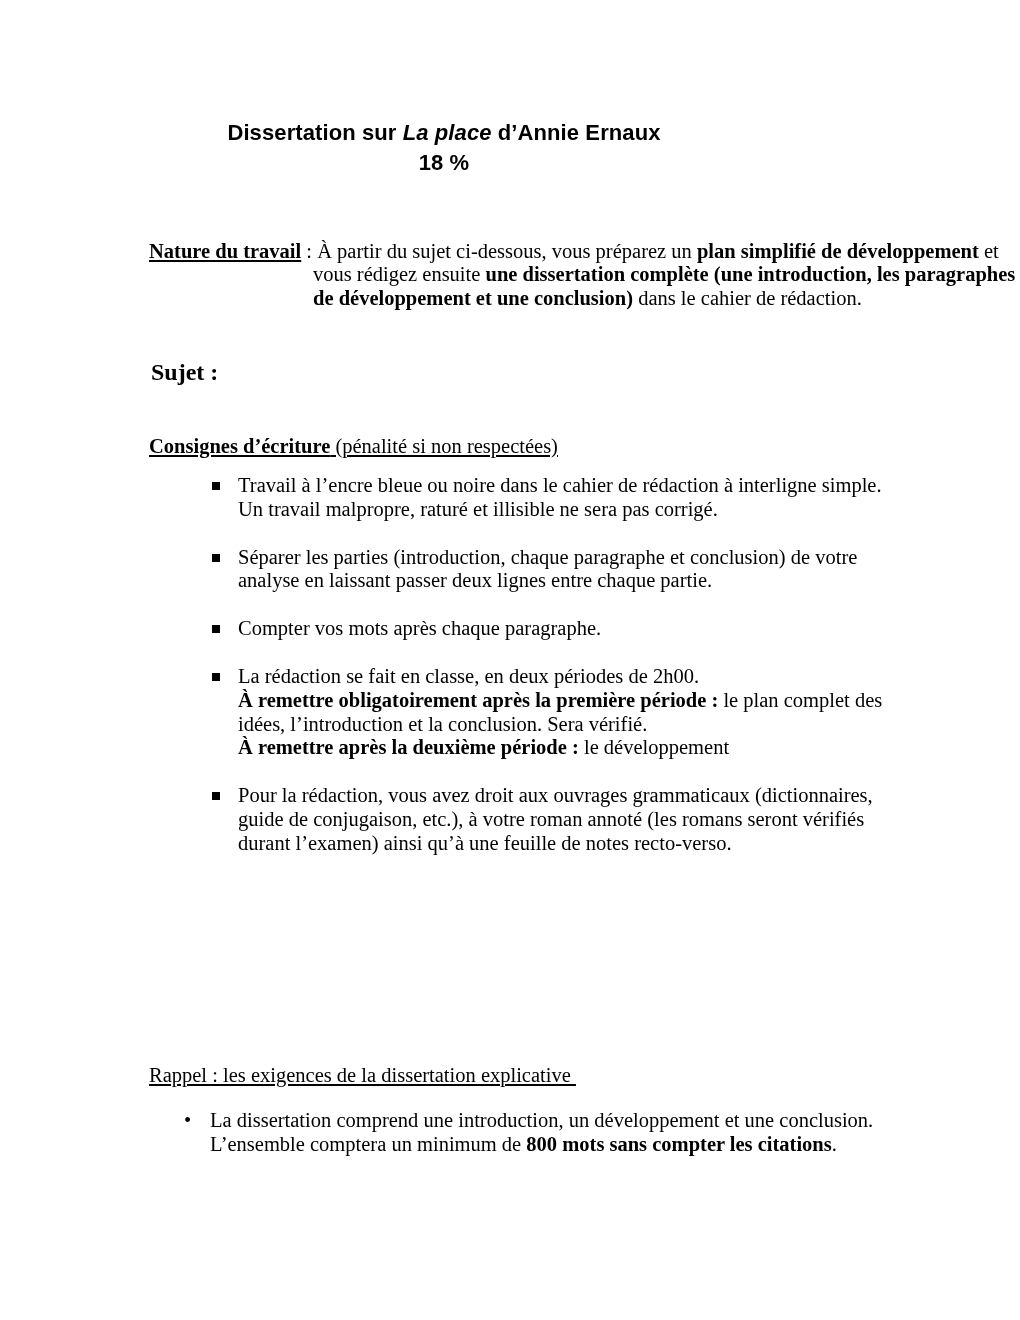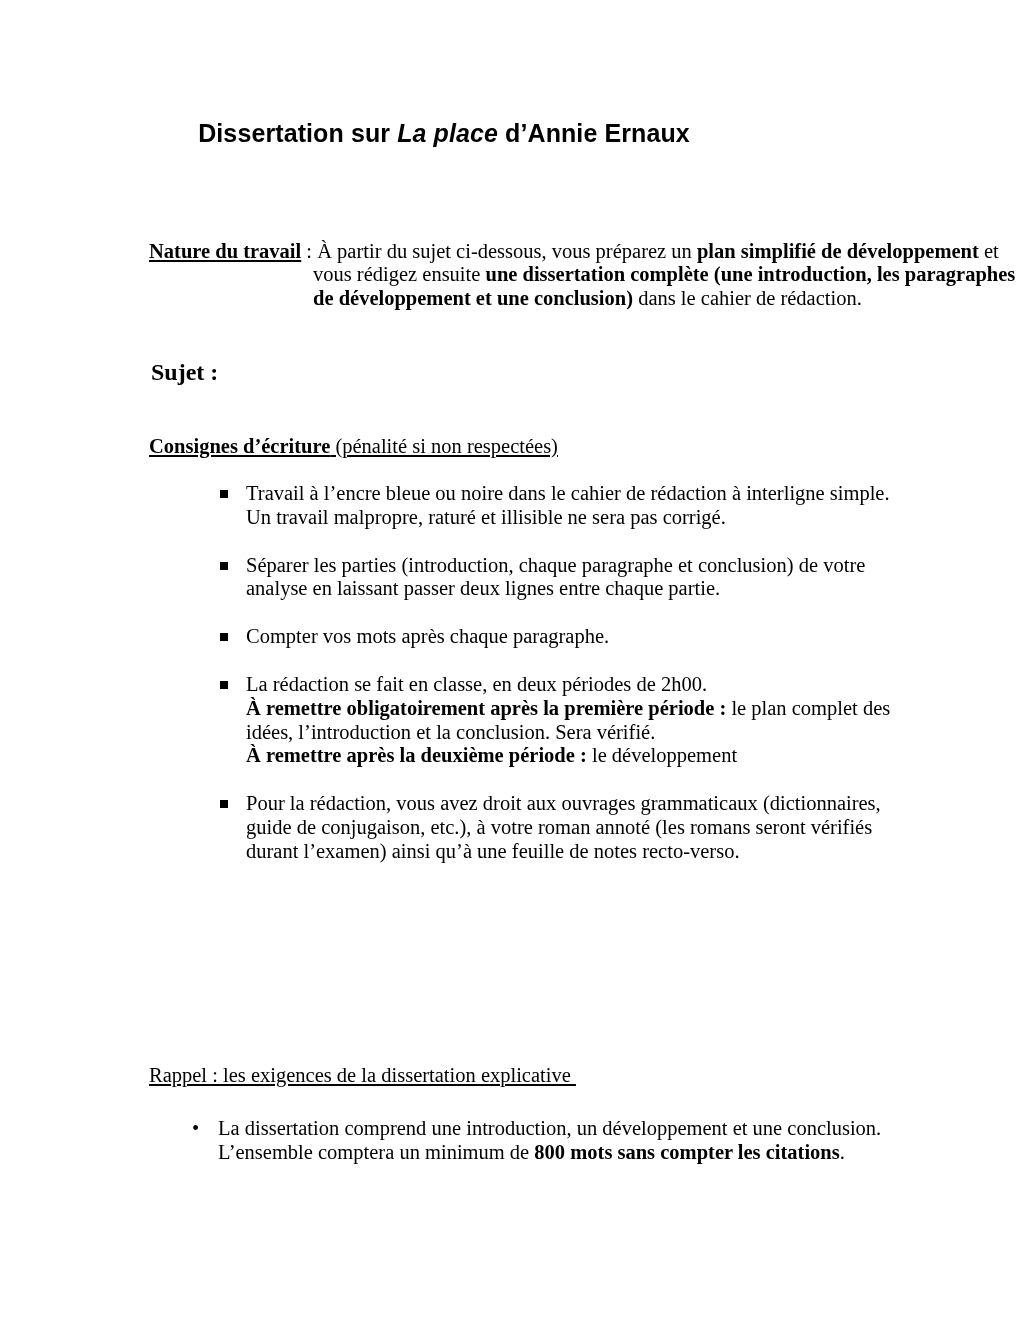--- a/index.html
+++ b/index.html
@@ -24,21 +24,21 @@
 
   
   .title-block {
     position: absolute;
     left: 0;
     top: 118px;
     width: 888px;
     text-align: center;
     font-family: "Liberation Sans", "DejaVu Sans", sans-serif;
     font-weight: bold;
-    font-size: 25px;
+    font-size: 22px;
     line-height: 30px;
     letter-spacing: 0.1px;
   }
   .title-line1 { display: block; white-space: pre; }
   .title-line2 { display: block; white-space: pre; }
   .ital { font-style: italic; }
 
   
   .body-col {
     position: absolute;
@@ -84,21 +84,21 @@
     font-weight: normal;
     text-decoration: underline;
     white-space: pre;
   }
 
   
   .bullet-list {
     position: absolute;
     left: 0;
     width: 740px;
-    margin: 8px;
+    margin: 0;
     padding: 0;
     list-style: none;
   }
   .list-square { top: 474px; left: 63px; width: 676px; }
   .list-round  { top: 1109px; left: 35px; width: 704px; }
 
   .bullet-item {
     position: relative;
     padding-left: 26px;
     margin-bottom: 24.5px;
@@ -129,20 +129,21 @@
   .bullet-text { display: block; }
   .bullet-text b { font-weight: bold; }
 </style>
 </head>
 <body>
 
 <div class="page">
 
   <div class="title-block">
     <span class="title-line1"><span>Dissertation sur </span><span class="ital">La place</span><span> d’Annie Ernaux</span></span>
+    <span class="title-line2">18 %</span>
   </div>
 
   <div class="body-col">
 
     <p class="para nature"><span class="lead">Nature du travail</span><span> : À partir du sujet ci-dessous, vous préparez un </span><b>plan simplifié de développement</b><span> et vous rédigez ensuite </span><b>une dissertation complète (une introduction, les paragraphes de développement et une conclusion)</b><span> dans le cahier de rédaction.</span></p>
 
     <p class="para sujet">Sujet :</p>
 
     <p class="para consignes"><span class="strong">Consignes d’écriture</span><span> (pénalité si non respectées)</span></p>
 

